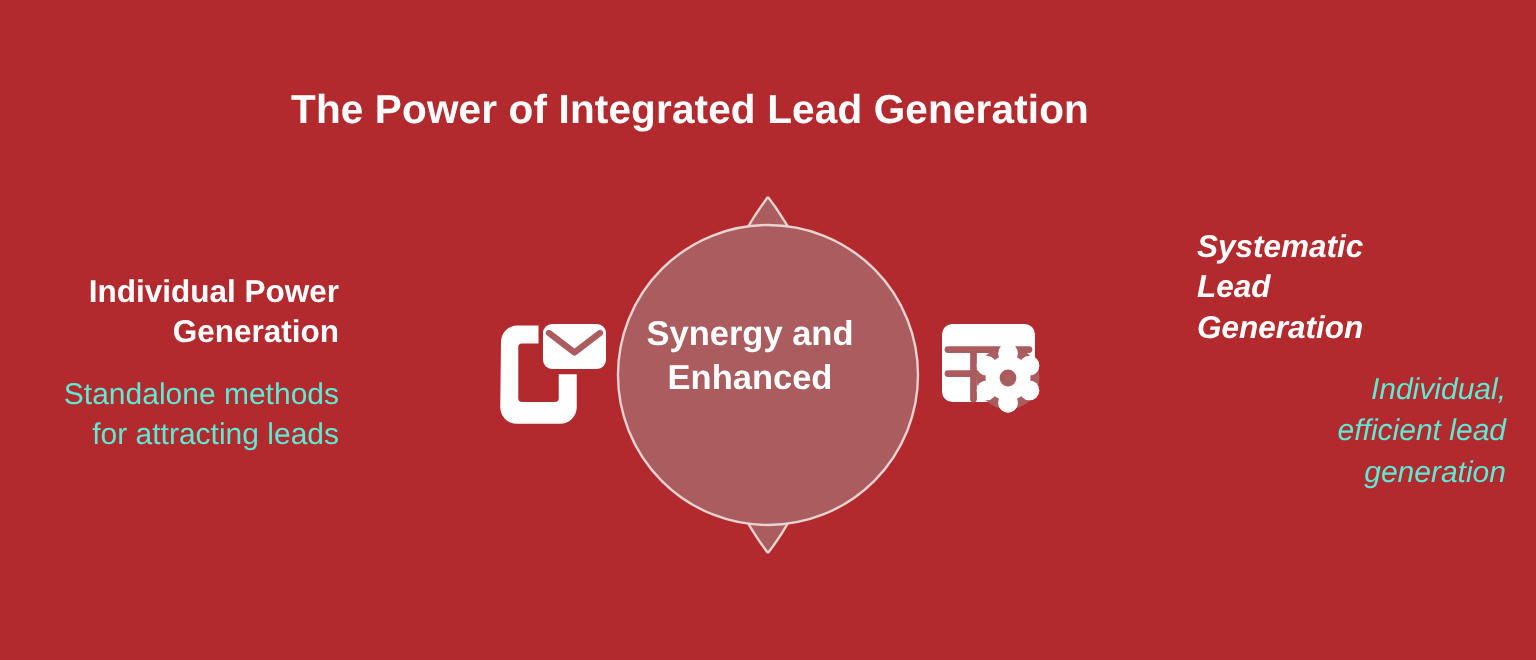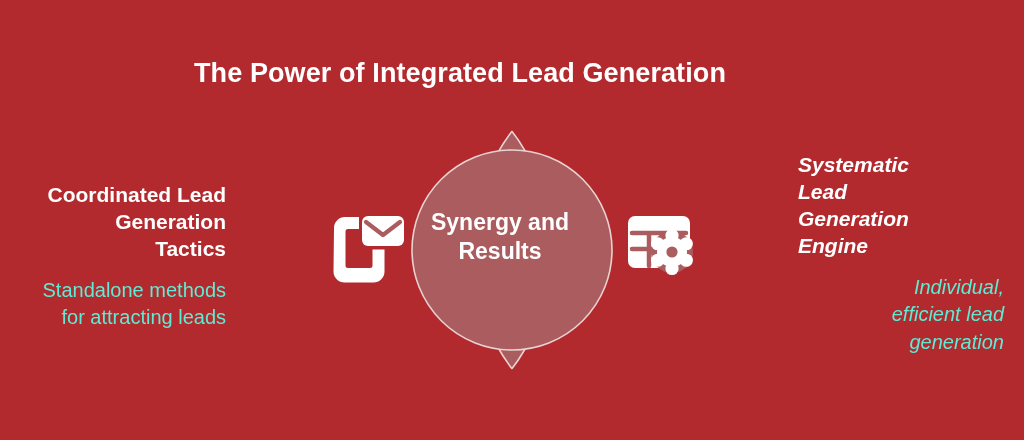--- a/index.html
+++ b/index.html
@@ -176,41 +176,39 @@
             <circle cx="-14.3" cy="-8.25" r="6.6"></circle>
           </g>
           <circle cx="0" cy="0" r="5.6" fill="#ab5c5e"></circle>
         </g>
       </g>
     </svg>
   </div>
 
   <div id="center-label">
     <span class="ln">Synergy and</span>
-    <span class="ln">Results</span>
+    <span class="ln">Enhanced</span>
   </div>
 
   <div id="left-block" class="side">
     <div class="head">
-      <span class="ln">Coordinated Lead</span>
+      <span class="ln">Individual Power</span>
       <span class="ln">Generation</span>
-      <span class="ln">Tactics</span>
     </div>
     <div class="sub">
       <span class="ln">Standalone methods</span>
       <span class="ln">for attracting leads</span>
     </div>
   </div>
 
   <div id="right-block" class="side">
     <div class="head">
       <span class="ln">Systematic</span>
       <span class="ln">Lead</span>
       <span class="ln">Generation</span>
-      <span class="ln">Engine</span>
     </div>
     <div class="sub">
       <span class="ln">Individual,</span>
       <span class="ln">efficient lead</span>
       <span class="ln">generation</span>
     </div>
   </div>
 
 </div>
 

